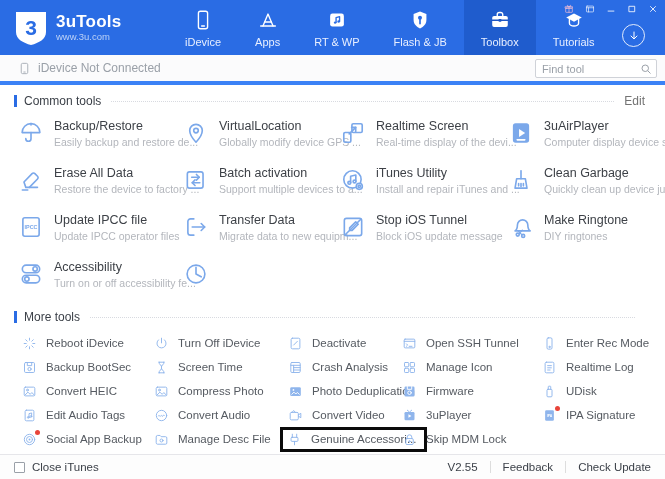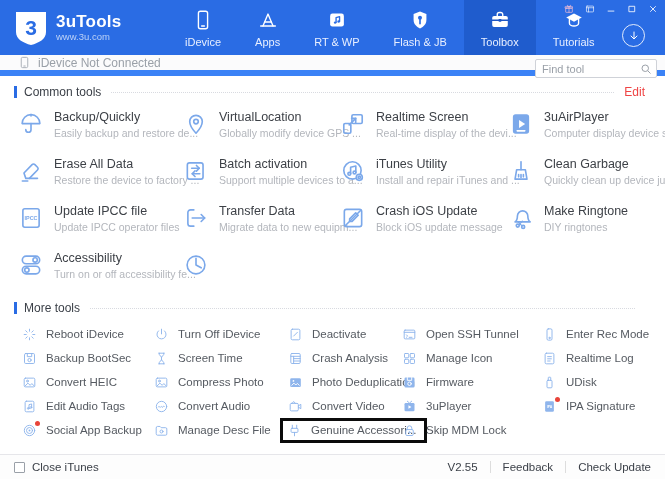--- a/index.html
+++ b/index.html
@@ -31,42 +31,42 @@
     position:absolute; top:3px; right:6px; display:flex; gap:8px; align-items:center;
   }
   .win-btn { width:13px; height:11px; display:flex; align-items:center; justify-content:center; cursor:pointer; color:#fff; }
   .download-btn {
     position:absolute; right:20px; top:24px; width:23px; height:23px;
     border:1.4px solid rgba(255,255,255,.85); border-radius:50%;
     display:flex; align-items:center; justify-content:center; cursor:pointer;
   }
   
   .statusbar {
-    height:21px; background:#fbfbfc; border-bottom:6px solid #3b82f6;
+    height:30px; background:#fbfbfc; border-bottom:4px solid #3b82f6;
     display:flex; align-items:center; padding:0 8px 0 18px; position:relative;
   }
   .status-left { display:flex; align-items:center; gap:7px; color:#9aa0a8; font-size:12px; }
   .search-box {
     position:absolute; right:8px; top:4px; width:122px; height:19px;
     border:1px solid #cfd2d8; border-radius:2px; background:#fff;
     display:flex; align-items:center; padding:0 4px 0 6px;
   }
   .search-box input {
     border:none; outline:none; flex:1; font-size:11px; font-family:"Liberation Sans",sans-serif;
     color:#555; width:90px; background:transparent;
   }
   .search-box input::placeholder { color:#9aa0a8; }
   
   .section-head {
     display:flex; align-items:center; margin:9px 20px 0 14px; height:14px;
   }
   .section-bar { width:3px; height:12px; background:#2a6ce4; margin-right:7px; }
   .section-title { font-size:12px; color:#3a3f47; white-space:nowrap; }
   .section-dots { flex:1; border-top:1px dotted #d8dae0; margin:0 10px; height:0; }
-  .edit-link { font-size:12px; color:#ef4444; cursor:pointer; }
+  .edit-link { font-size:12px; color:#737373; cursor:pointer; }
   
   .common-grid {
     display:grid; grid-template-columns:165px 157px 168px auto;
     padding:8px 0 0 18px;
   }
   .tool-cell { display:flex; align-items:flex-start; height:47px; cursor:pointer; padding-top:3px; }
   .tool-icon { width:26px; height:26px; color:#7ba8ea; flex:0 0 auto; margin-top:1px; }
   .tool-texts { margin-left:10px; padding-right:8px; }
   .tool-title { font-size:12.5px; color:#3d4147; }
   .tool-desc { font-size:10.5px; color:#b3b6bc; margin-top:3px; white-space:nowrap; }
@@ -239,21 +239,21 @@
 <div class="common-grid" id="common-grid">
     <div class="tool-cell">
       <span class="tool-icon">
         <svg width="26" height="26" viewBox="0 0 24 24" fill="none" stroke="currentColor" stroke-width="1.5" stroke-linecap="round" stroke-linejoin="round">
           <path d="M3.8 11.6a8.2 8.2 0 0 1 16.4 0z"></path>
           <path d="M12 11.6v5.6a2.4 2.4 0 0 1-4.8 0"></path>
           <path d="M12 3.2v1.4"></path>
         </svg>
       </span>
       <span class="tool-texts">
-        <div class="tool-title">Backup/Quickly</div>
+        <div class="tool-title">Backup/Restore</div>
         <div class="tool-desc">Easily backup and restore de...</div>
       </span>
     </div>
     <div class="tool-cell">
       <span class="tool-icon">
         <svg width="26" height="26" viewBox="0 0 24 24" fill="none" stroke="currentColor" stroke-width="1.5" stroke-linecap="round" stroke-linejoin="round">
           <path d="M12 20.5S6.2 14.6 6.2 9.8a5.8 5.8 0 0 1 11.6 0c0 4.8-5.8 10.7-5.8 10.7z"></path>
           <circle cx="12" cy="9.8" r="2.1"></circle>
         </svg>
       </span>
@@ -373,21 +373,21 @@
     </div>
     <div class="tool-cell">
       <span class="tool-icon">
         <svg width="26" height="26" viewBox="0 0 24 24" fill="none" stroke="currentColor" stroke-width="1.5" stroke-linecap="round" stroke-linejoin="round">
           <rect x="4" y="4" width="16" height="16" rx="2"></rect>
           <path d="M14.5 7.2l2.3 2.3-5.6 5.6H8.9v-2.3z"></path>
           <path d="M4.8 19.2 19.2 4.8"></path>
         </svg>
       </span>
       <span class="tool-texts">
-        <div class="tool-title">Crash iOS Update</div>
+        <div class="tool-title">Stop iOS Tunnel</div>
         <div class="tool-desc">Block iOS update message</div>
       </span>
     </div>
     <div class="tool-cell">
       <span class="tool-icon">
         <svg width="26" height="26" viewBox="0 0 24 24" fill="none" stroke="currentColor" stroke-width="1.5" stroke-linecap="round" stroke-linejoin="round">
           <path d="M6.5 15.6c1.7-1 2.2-3.6 2.2-5.4a4.8 4.8 0 0 1 9.6 0c0 1.8.5 4.4 2.2 5.4z"></path>
           <circle cx="9" cy="19" r="1.4"></circle>
           <circle cx="14" cy="20.2" r="1.4"></circle>
           <path d="M10.2 18.3l3-3.5M12.9 19.3l-3.4-3.6" stroke-width="1.1"></path>

